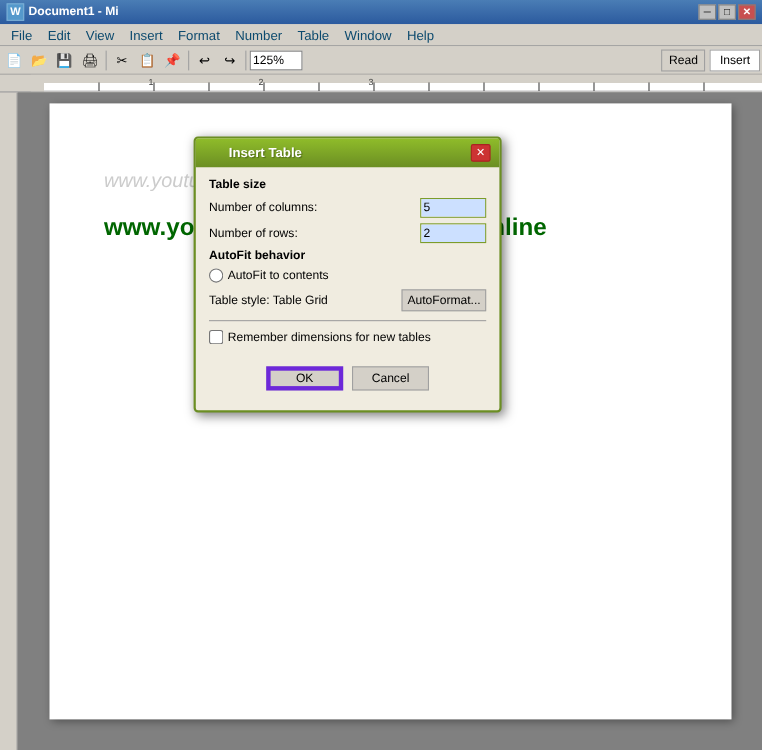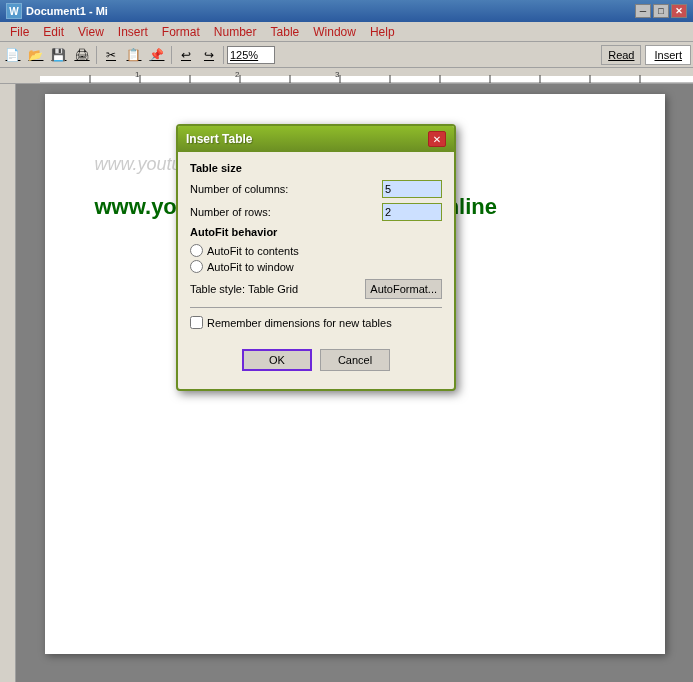--- a/index.html
+++ b/index.html
@@ -30,33 +30,32 @@
       display: flex;
       align-items: center;
       padding: 0 4px;
       border-bottom: 1px solid #a0a0a0;
       gap: 2px;
     }
     .menu-item {
       padding: 2px 6px;
       cursor: pointer;
       font-size: 12px;
-      color: #b91c1c;
+      color: #0c4a6e;
     }
 
     
     .toolbar {
       background: #d4d0c8;
       height: 26px;
       display: flex;
       align-items: center;
       padding: 0 2px;
       border-bottom: 1px solid #a0a0a0;
       gap: 1px;
-      text-decoration: underline;
     }
     .toolbar-btn {
       width: 22px;
       height: 22px;
       background: transparent;
       border: 1px solid transparent;
       display: flex;
       align-items: center;
       justify-content: center;
       cursor: pointer;
@@ -183,20 +182,21 @@
       display: flex;
       align-items: center;
       justify-content: space-between;
       border-radius: 2px 2px 0 0;
     }
     .dialog-title-text {
       color: white;
       font-size: 12px;
       font-weight: bold;
       text-shadow: 1px 1px 1px rgba(0,0,0,0.3);
+      margin-left: 22px;
     }
     .dialog-close-btn {
       width: 18px;
       height: 16px;
       background: #cc3333;
       border: 1px solid #aa2222;
       border-radius: 2px;
       color: white;
       font-size: 10px;
       display: flex;
@@ -290,21 +290,21 @@
     .checkbox-row input[type=checkbox] { margin-right: 4px; }
     .dialog-footer {
       display: flex;
       justify-content: center;
       gap: 8px;
       padding-bottom: 8px;
     }
     .ok-btn {
       width: 70px;
       height: 22px;
-      border: 2px solid #6d28d9;
+      border: 4px solid #6d28d9;
       background: #d4d0c8;
       font-size: 11px;
       cursor: pointer;
     }
     .cancel-btn {
       width: 70px;
       height: 22px;
       border: 1px solid #a0a0a0;
       background: #d4d0c8;
       font-size: 11px;
@@ -435,24 +435,20 @@
 
           <div class="autofit-section">
             <div class="section-label">AutoFit behavior</div>
 
 
             <div class="radio-row">
               <input type="radio" name="autofit" style="">
               <span>AutoFit to contents</span>
             </div>
 
-            <div class="radio-row">
-              <input type="radio" name="autofit" style="">
-              <span>AutoFit to window</span>
-            </div>
           </div>
 
           <div class="table-style-row">
             <span class="table-style-label">
               <span>Table style: </span>
               <span>Table Grid</span>
             </span>
             <button class="autoformat-btn">AutoFormat...</button>
           </div>
 

